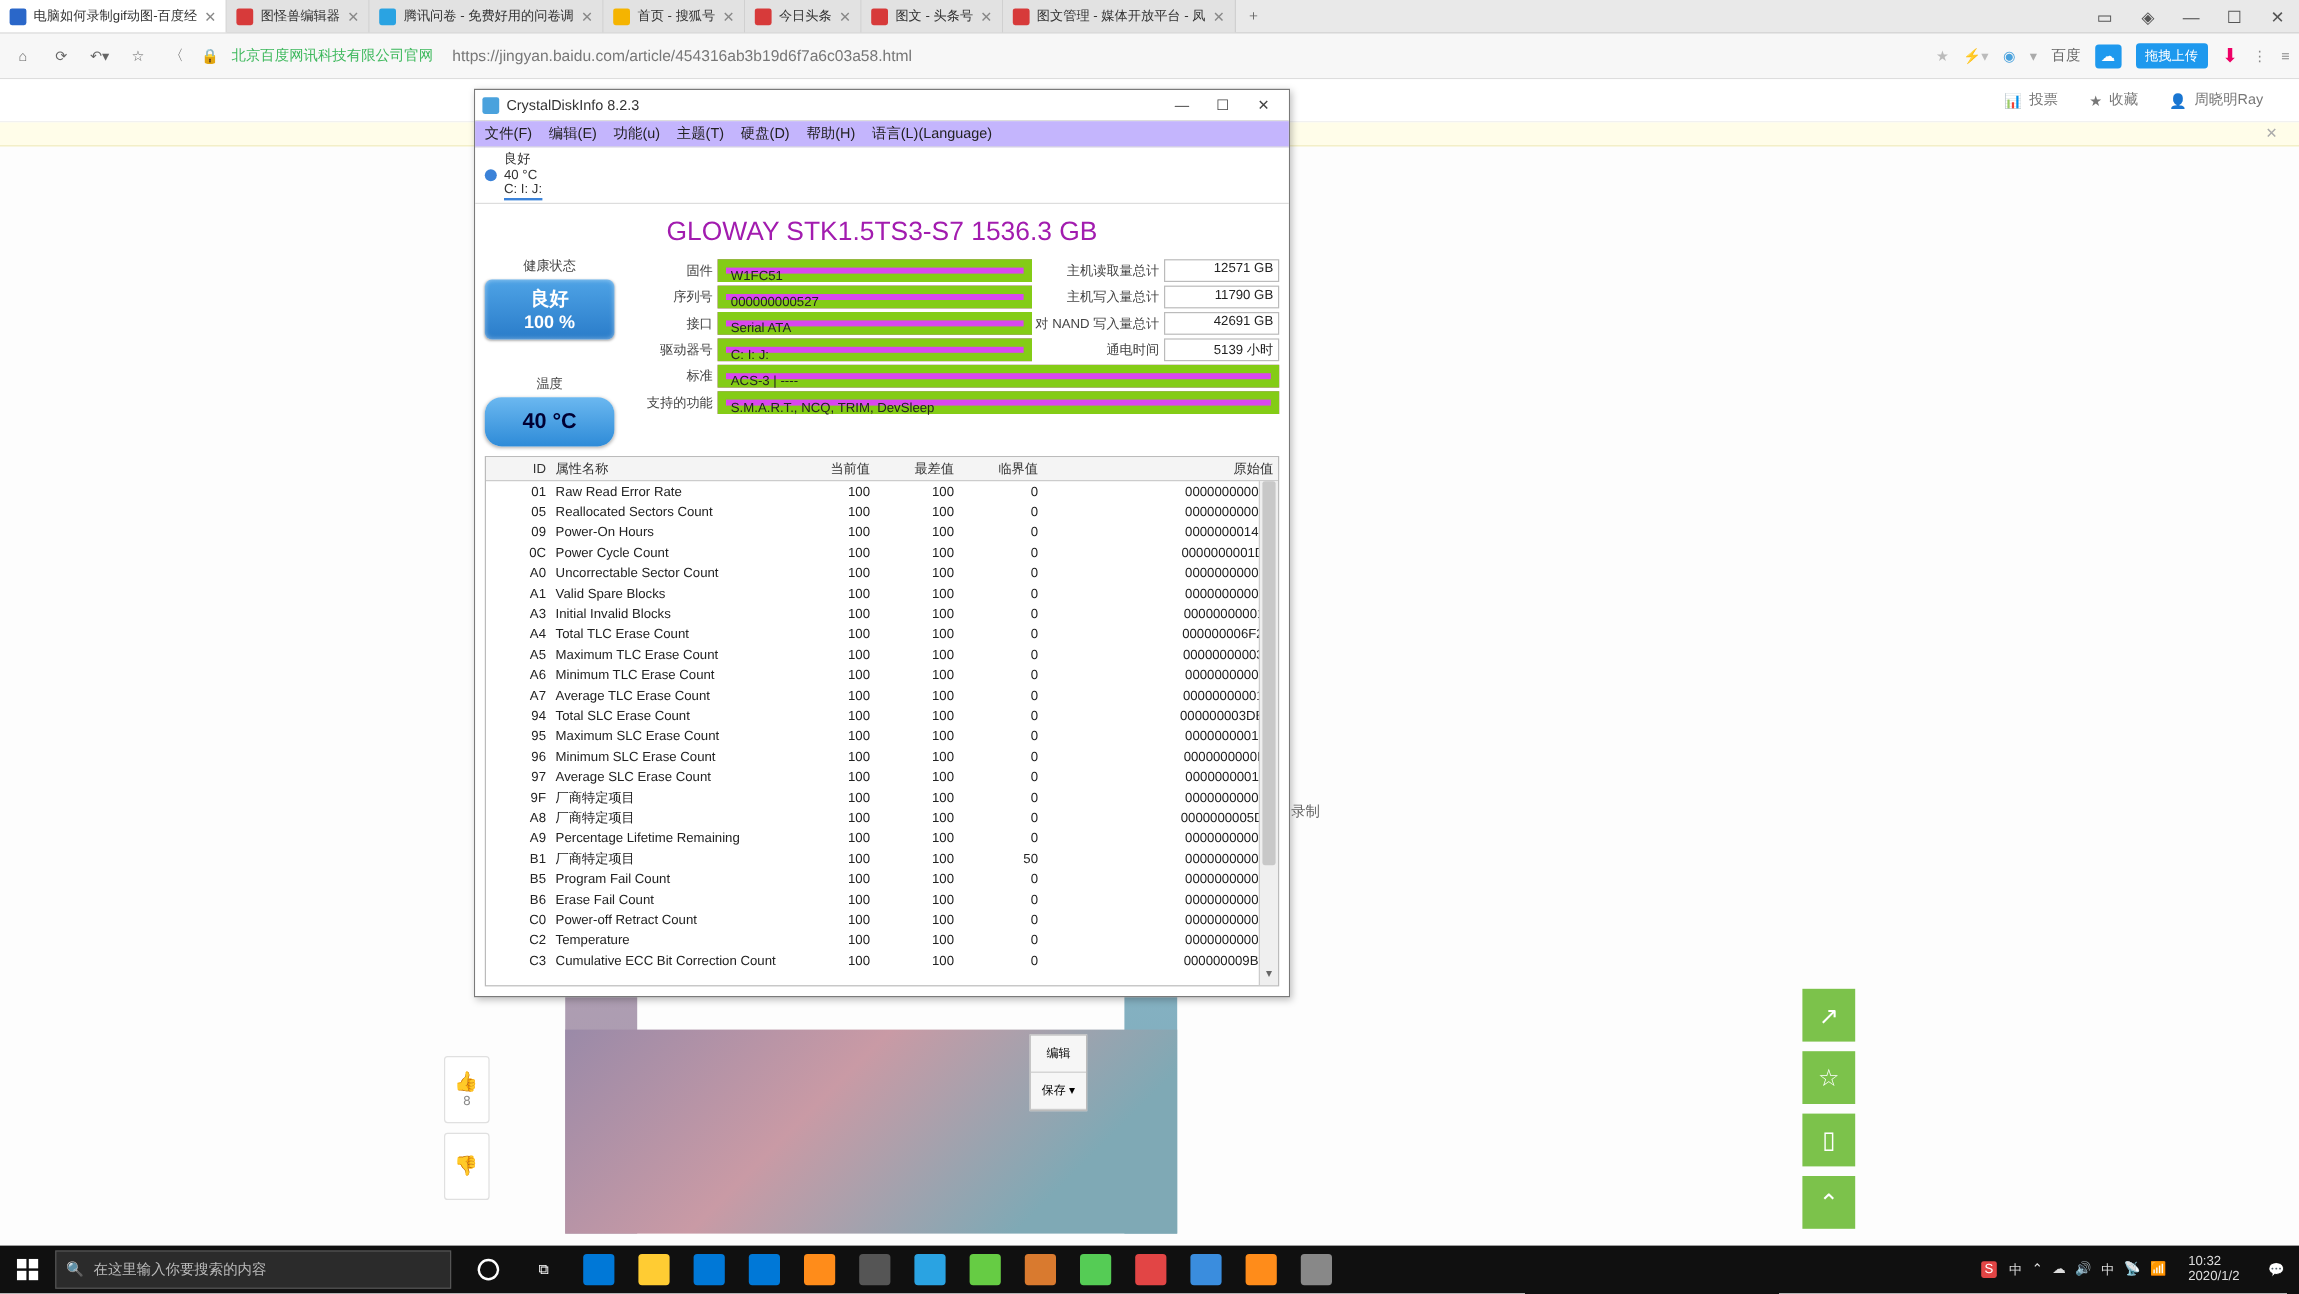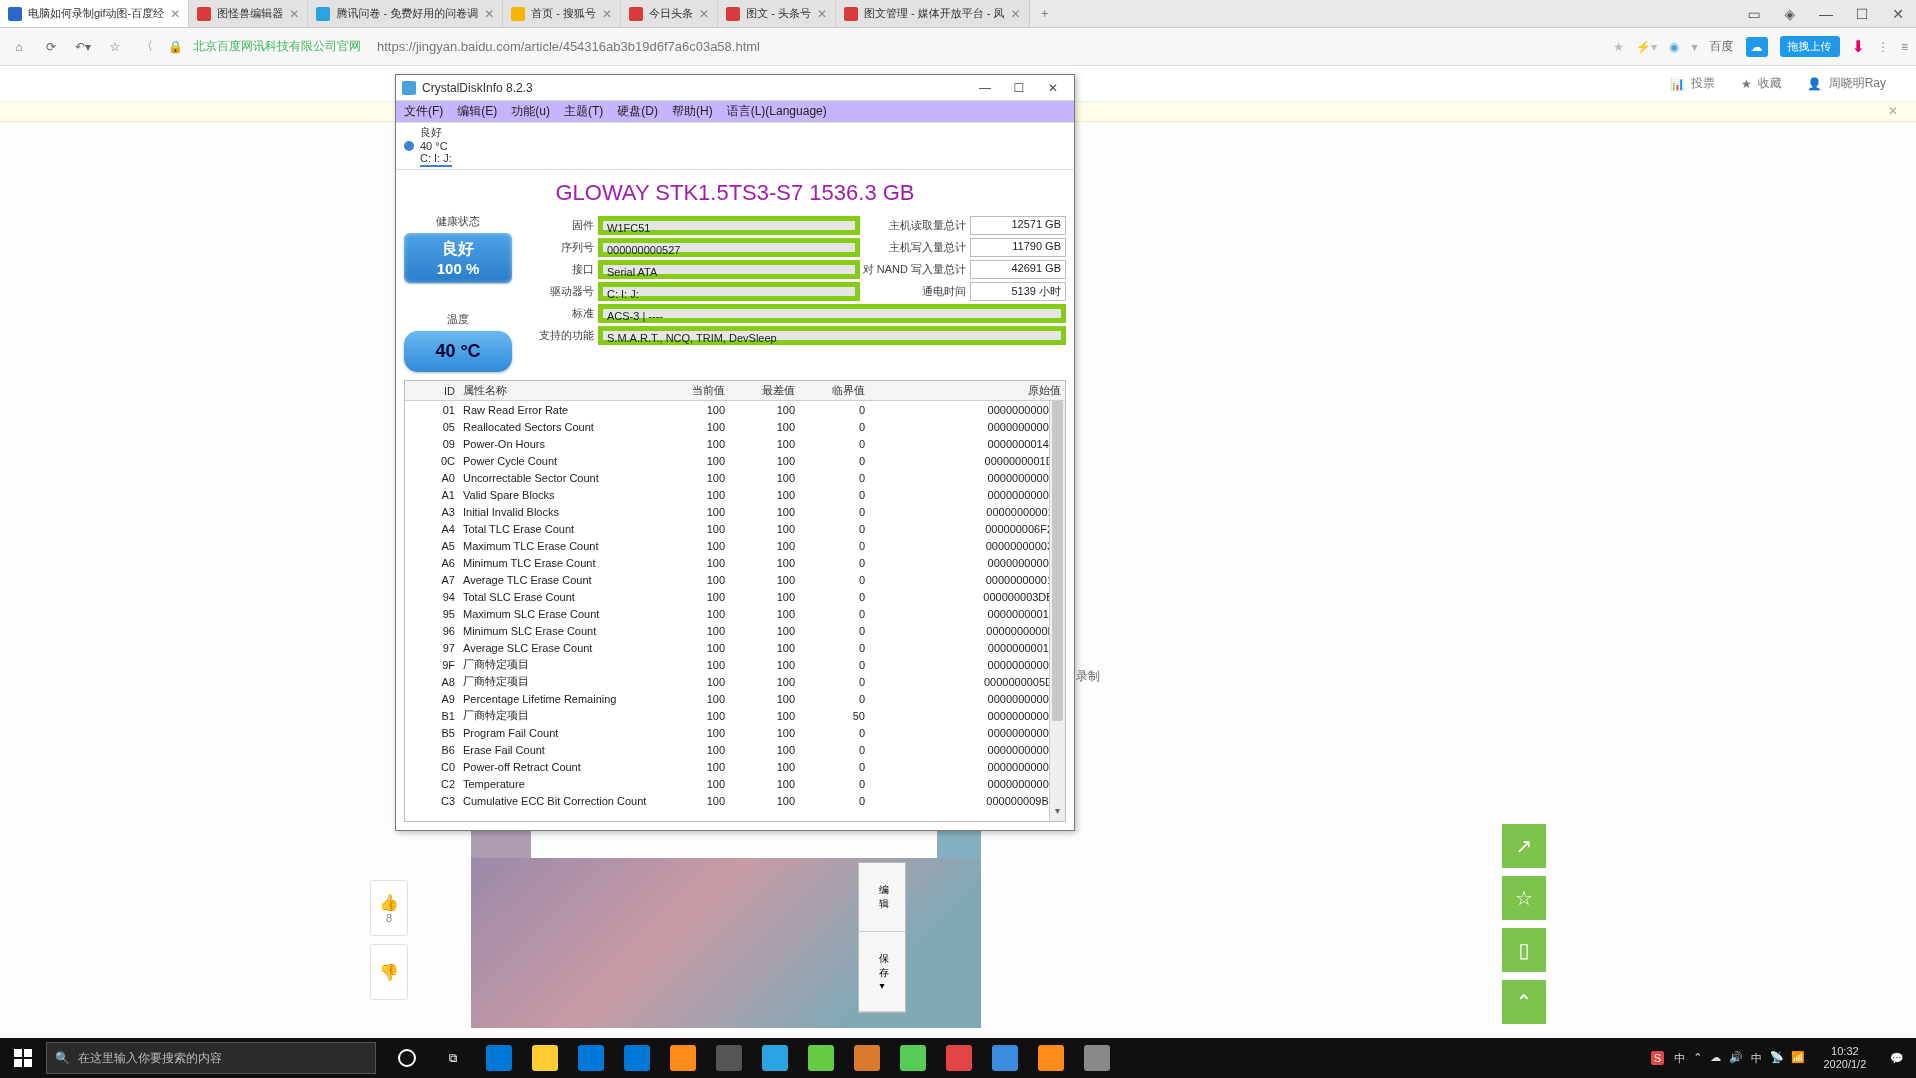--- a/index.html
+++ b/index.html
@@ -44,21 +44,21 @@
 .leftcol{width:108px;text-align:center}
 .statlabel{font-size:11px;color:#444;margin-bottom:4px}
 .statbox{border-radius:6px;padding:6px 0;color:#fff;font-weight:bold;background:linear-gradient(#4ea3e6,#2a7cc9);box-shadow:inset 0 0 4px rgba(255,255,255,.5),0 1px 2px rgba(0,0,0,.3)}
 .statbox .l1{font-size:16px}
 .statbox .l2{font-size:15px}
 .tempbox{margin-top:29px}
 .tempval{border-radius:14px;padding:10px 0;font-size:18px;font-weight:bold;background:linear-gradient(#6bb8f0,#2e8bd8);color:#003;box-shadow:0 1px 3px rgba(0,0,0,.3)}
 .kv{flex:1}
 .kvrow{display:flex;align-items:center;height:22px;font-size:11px}
 .kvrow .k{width:78px;text-align:right;color:#444;padding-right:4px}
-.kvrow .v{flex:1;border:5px solid #84cc16;background:#e5e5e5;padding:1px 4px;height:19px;color:#222}
+.kvrow .v{flex:1;border:7px solid #84cc16;background:#d946ef;padding:1px 4px;height:19px;color:#222}
 .kvrow .k2{width:110px;text-align:right;color:#444;padding-right:4px}
 .kvrow .v2{width:96px;border:1px solid #bbb;background:#fff;padding:1px 4px;height:19px;text-align:right;color:#222}
 .kvwide .v{flex:1}
 
 .smart{margin-top:8px;border:1px solid #bbb;background:#fff;height:442px;overflow:hidden;position:relative}
 .smart .hdr,.smart .row{display:grid;grid-template-columns:22px 32px 200px 70px 70px 70px 1fr;font-size:11px;align-items:center}
 .smart .hdr{background:#f4f4f4;border-bottom:1px solid #ccc;height:20px;color:#333}
 .smart .hdr div{padding:2px 4px;text-align:right}
 .smart .hdr div:nth-child(3){text-align:left}
 .smart .row{height:17px;color:#222}
@@ -68,35 +68,35 @@
 .smart .sb{position:absolute;right:0;top:20px;bottom:0;width:16px;background:#efefef;border-left:1px solid #ccc}
 .smart .sb .thumb{position:absolute;left:2px;right:2px;top:0;height:320px;background:#c8c8c8;border-radius:2px}
 .smart .sb .ar{position:absolute;left:0;right:0;height:16px;text-align:center;color:#666;font-size:10px;background:#efefef}
 
 .bgimg{position:absolute;left:471px;top:858px;width:510px;height:170px;background:linear-gradient(135deg,#9a8aa8 0%,#c99aa5 40%,#7fa9b5 80%)}
 .bgleft{position:absolute;left:471px;top:664px;width:60px;height:364px;background:linear-gradient(#b3a2b8,#a798ab)}
 .bgright{position:absolute;left:937px;top:664px;width:44px;height:364px;background:linear-gradient(#8cb8c8,#7ba8b9)}
 .votebar{position:absolute;left:370px;top:708px;width:38px;display:flex;flex-direction:column;gap:8px}
 .votebox{background:#fff;border:1px solid #e0e0e0;border-radius:3px;width:38px;height:56px;display:flex;flex-direction:column;align-items:center;justify-content:center;color:#888;font-size:11px}
 .editbox{position:absolute;left:858px;top:862px;width:48px;border:1px solid #bbb;background:#f6f6f6;font-size:10px}
-.editbox div{padding:20px;text-align:center;border-bottom:1px solid #ccc}
+.editbox div{padding:8px;text-align:center;border-bottom:1px solid #ccc}
 .sidebtns{position:absolute;right:370px;top:824px;display:flex;flex-direction:column;gap:8px}
 .sidebtn{width:44px;height:44px;background:#7cc24b;display:flex;align-items:center;justify-content:center;color:#fff;font-size:20px}
 .sidebtn.g2{background:#7cc24b}
 
 .rectext{position:absolute;left:1076px;top:668px;font-size:12px;color:#666}
 
 .taskbar{position:absolute;left:0;right:0;bottom:0;height:40px;background:#101010;display:flex;align-items:center;color:#ddd}
 .taskbar .start{width:46px;height:40px;display:flex;align-items:center;justify-content:center}
 .taskbar .search{flex:0 0 330px;height:32px;background:#2b2b2b;border:1px solid #555;display:flex;align-items:center;padding:0 8px;color:#bbb;font-size:12px;gap:8px}
 .taskbar .apps{display:flex;align-items:center;margin-left:8px}
 .taskbar .app{width:46px;height:40px;display:flex;align-items:center;justify-content:center}
 .taskbar .app .ic{width:26px;height:26px;border-radius:3px}
 .taskbar .tray{margin-left:auto;display:flex;align-items:center;gap:10px;padding-right:6px;font-size:11px}
-.taskbar .clock{text-align:center;line-height:13px;padding:0 8px}
+.taskbar .clock{text-align:left;line-height:13px;padding:0 8px}
 svg{display:block}
 </style>
 </head>
 <body>
 
 <div class="tabstrip">
 
   <div id="tabs" style="display: contents;"><div class="tab active">
         <span class="favicon" style="background:#2a67c9"></span>
         <span class="ttl">电脑如何录制gif动图-百度经</span>

